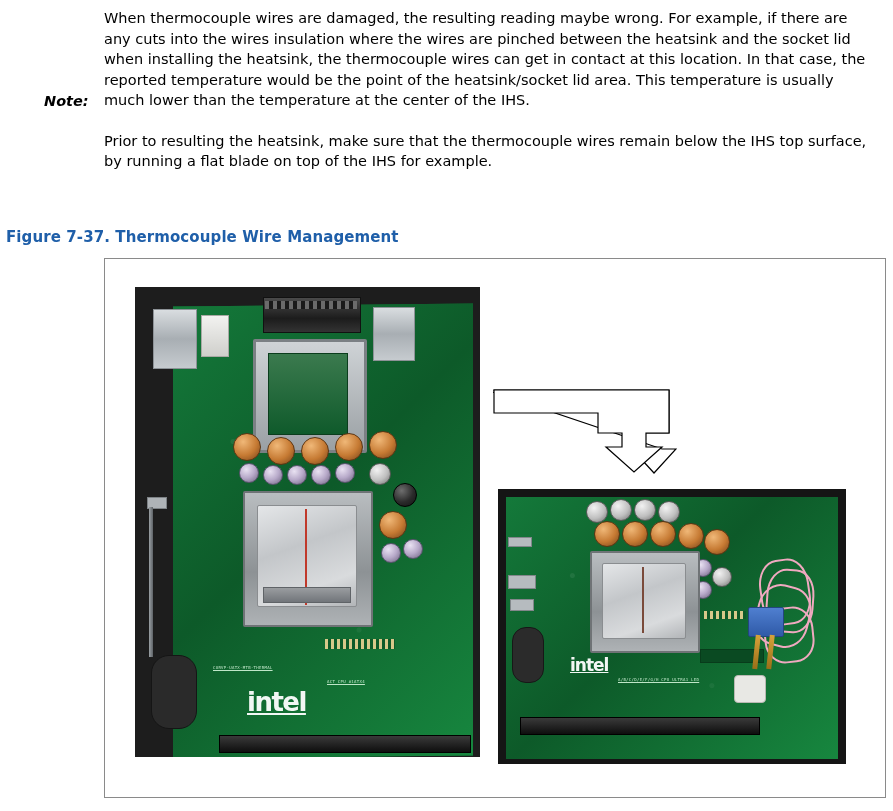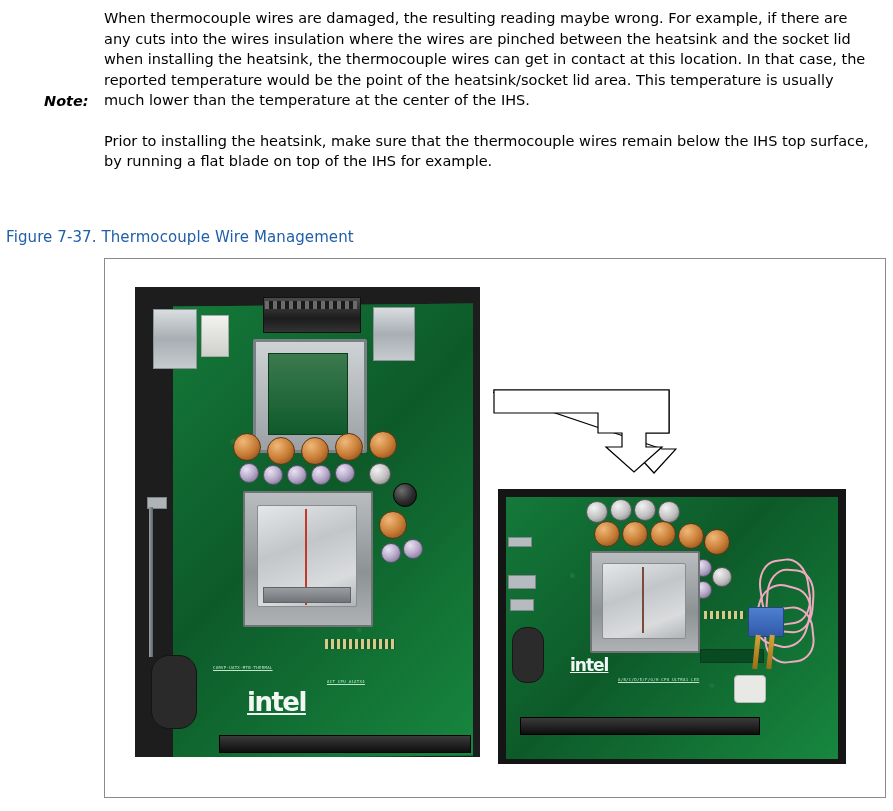--- a/index.html
+++ b/index.html
@@ -51,21 +51,21 @@
   .note-para2 {
     margin-top: 20px;
   }
 
   
   .fig-caption {
     position: absolute;
     left: 6px;
     top: 228px;
     font-size: 15px;
-    font-weight: normal;
+    font-weight: bold;
     color: #1f5fa9;
     letter-spacing: 0.1px;
   }
 
   
   .fig-frame {
     position: absolute;
     left: 104px;
     top: 258px;
     width: 782px;
@@ -222,21 +222,21 @@
 
 <div class="page">
 
   <div class="note-block">
     <div class="note-row">
       <div class="note-label">Note:</div>
       <div class="note-body">When thermocouple wires are damaged, the resulting reading maybe wrong. For example, if there are any cuts into the wires insulation where the wires are pinched between the heatsink and the socket lid when installing the heatsink, the thermocouple wires can get in contact at this location. In that case, the reported temperature would be the point of the heatsink/socket lid area. This temperature is usually much lower than the temperature at the center of the IHS.</div>
     </div>
     <div class="note-row note-para2">
       <div class="note-label"></div>
-      <div class="note-body">Prior to installing the heatsink, make sure that the thermocouple wires remain below the IHS top surface, by running a flat blade on top of the IHS for example.</div>
+      <div class="note-body">Prior to resulting the heatsink, make sure that the thermocouple wires remain below the IHS top surface, by running a flat blade on top of the IHS for example.</div>
     </div>
   </div>
 
   <div class="fig-caption">Figure 7-37. Thermocouple Wire Management</div>
 
   <div class="fig-frame">
 
     <div class="photo photo-main">
       <div class="board board-main"></div>
 

